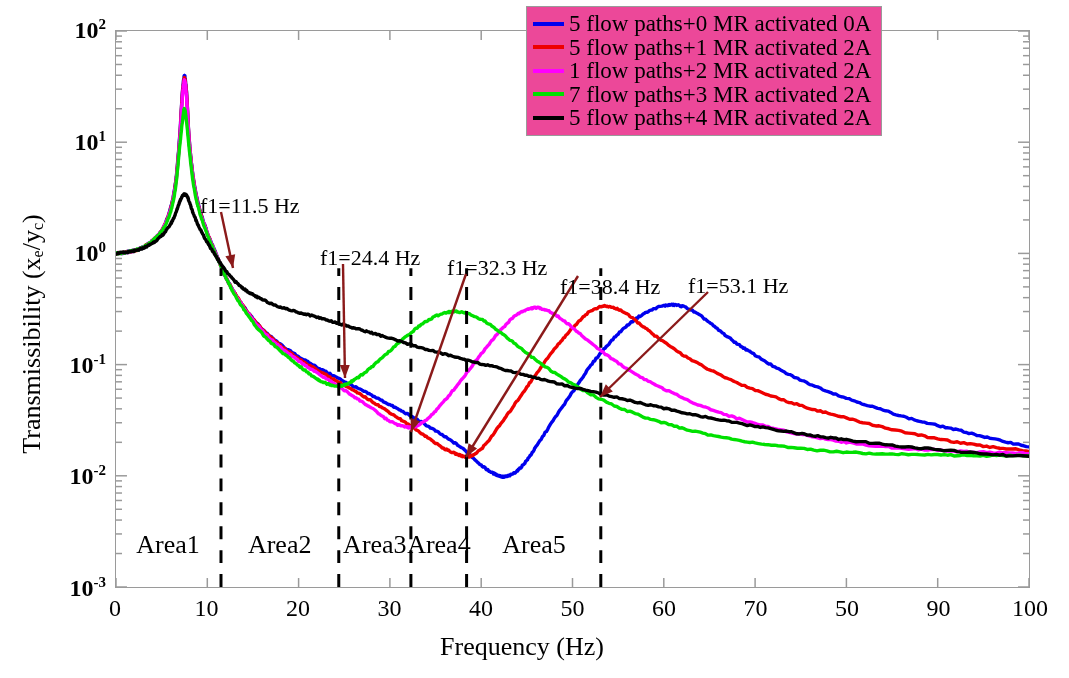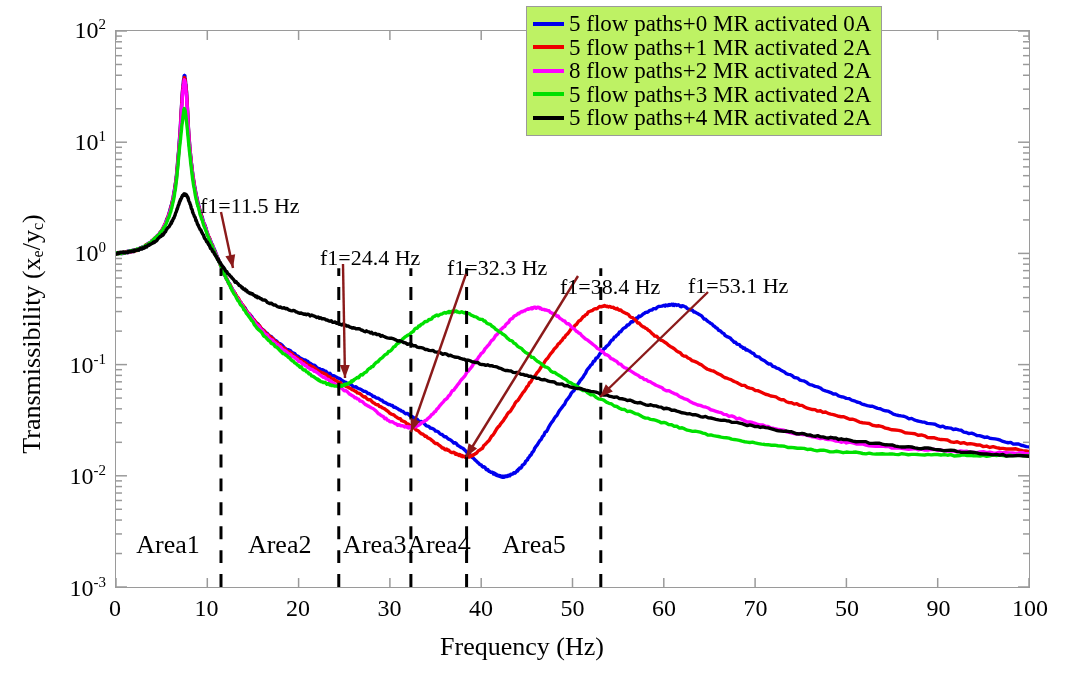--- a/index.html
+++ b/index.html
@@ -14,21 +14,21 @@
   }
   .ylabel sub{font-size:16px;vertical-align:-3px;}
   .xlabel{
     position:absolute;left:0;top:632px;width:1044px;text-align:center;
     font-size:26px;
   }
 
   
   .ytick{
     position:absolute;right:0;width:56px;text-align:right;
-    font-size:24px;line-height:1;white-space:nowrap;
+    font-size:24px;line-height:1;white-space:nowrap;font-weight:bold;
   }
   .ytick sup{font-size:15px;vertical-align:super;}
   #ytick-wrap{position:absolute;left:46px;top:0;width:60px;height:678px;}
 
   
   #xtick-wrap{position:absolute;left:0;top:596px;width:1069px;height:36px;}
   .xtick{
     position:absolute;transform:translateX(-50%);
     font-size:24px;line-height:1;
   }
@@ -36,21 +36,21 @@
   
   #plot{
     position:absolute;left:115px;top:30px;width:915px;height:558px;
     border:1.5px solid #9a9a9a;box-sizing:border-box;background:#fff;
   }
   #curves{position:absolute;left:0;top:0;width:100%;height:100%;}
 
   
   #legend{
     position:absolute;left:526px;top:6px;
-    border:1.5px solid #9a9a9a;background:#bef264;
+    border:1.5px solid #9a9a9a;background:#ec4899;
     padding:5px 10px 5px 6px;
   }
   .legend-row{display:flex;align-items:center;height:23.5px;}
   .legend-swatch{width:31px;height:4px;margin-right:5px;flex:0 0 auto;}
   .legend-text{font-size:23px;line-height:1;white-space:nowrap;}
 
   
   .annot{
     position:absolute;font-size:22px;line-height:1;white-space:nowrap;
   }
@@ -230,25 +230,25 @@
       <div class="legend-row">
         <span class="legend-swatch" style="background: rgb(0, 0, 238);"></span>
         <span class="legend-text">5 flow paths+0 MR activated  0A</span>
       </div>
       <div class="legend-row">
         <span class="legend-swatch" style="background: rgb(238, 0, 0);"></span>
         <span class="legend-text">5 flow paths+1 MR activated  2A</span>
       </div>
       <div class="legend-row">
         <span class="legend-swatch" style="background: rgb(255, 0, 255);"></span>
-        <span class="legend-text">8 flow paths+2 MR activated  2A</span>
+        <span class="legend-text">1 flow paths+2 MR activated  2A</span>
       </div>
       <div class="legend-row">
         <span class="legend-swatch" style="background: rgb(0, 224, 0);"></span>
-        <span class="legend-text">5 flow paths+3 MR activated  2A</span>
+        <span class="legend-text">7 flow paths+3 MR activated  2A</span>
       </div>
       <div class="legend-row">
         <span class="legend-swatch" style="background: rgb(0, 0, 0);"></span>
         <span class="legend-text">5 flow paths+4 MR activated  2A</span>
       </div>
     </div>
 
 <svg width="1069" height="678" viewBox="0 0 1069 678" style="position: absolute; left: 0px; top: 0px; pointer-events: none;">
       <line x1="221" y1="212" x2="233" y2="268" stroke="#8b1a1a" stroke-width="2.4"></line>
       <polygon points="233,268 235.1651339168857,254.2409231733393 225.3871097761116,256.33621406064805" fill="#8b1a1a"></polygon>

